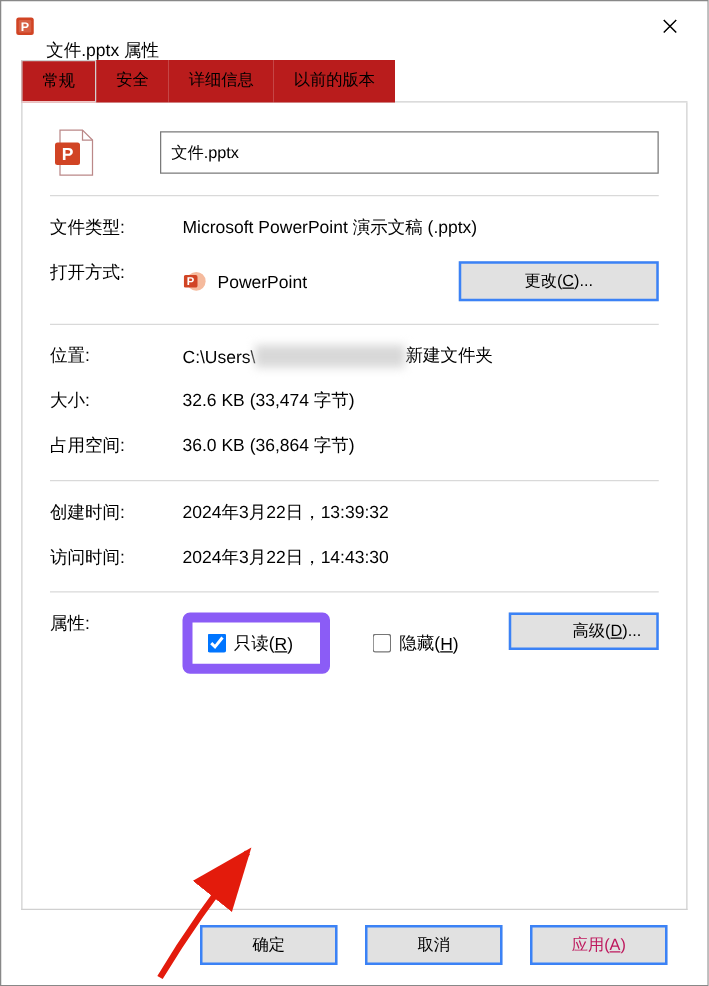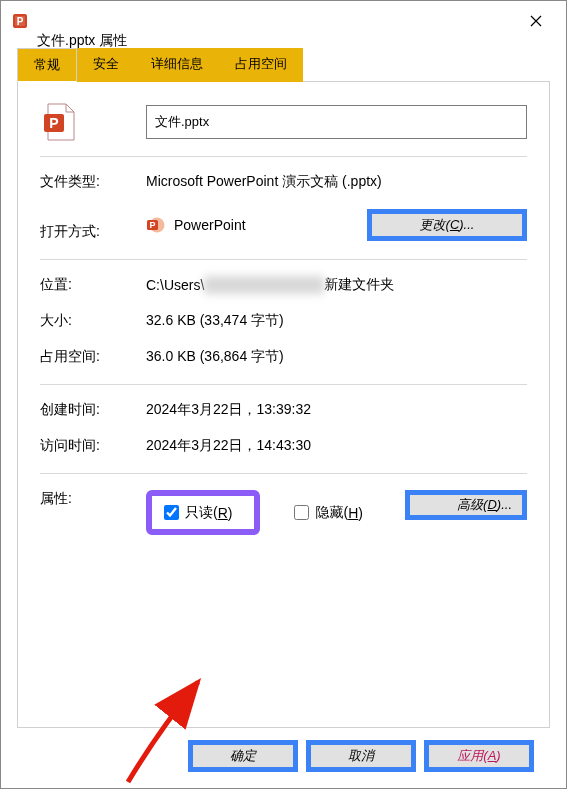--- a/index.html
+++ b/index.html
@@ -47,21 +47,21 @@
   }
   .tabs {
     display: flex;
     border-bottom: 1px solid #d0d0d0;
   }
   .tab {
     padding: 7px 16px 7px 16px;
     font-size: 13px;
     position: relative;
     top: 1px;
-    background: #eab308;
+    background: #b91c1c;
   }
   .tab.active {
     border: 1px solid #d0d0d0;
     border-bottom: 1px solid #fff;
   }
   .tab-body {
     border: 1px solid #d0d0d0;
     border-top: none;
     padding: 20px 22px 10px 22px;
     flex: 1;
@@ -71,82 +71,81 @@
     display: flex;
     align-items: center;
     margin-bottom: 14px;
   }
   .file-icon-large {
     width: 42px;
     display: flex; justify-content: center;
   }
   .filename-input {
     flex: 1;
-    margin-left: 64px;
+    margin-left: 46px;
     border: 1px solid #7a7a7a;
     height: 30px;
     padding: 16px 8px;
     font-size: 13px;
     font-family: inherit;
   }
   .hr { height: 1px; background: #d9d9d9; margin: 12px 0 16px 0; }
   .prop-row {
     display: flex;
-    align-items: flex-end;
+    align-items: flex-start;
     margin-bottom: 18px;
     font-size: 14px;
   }
   .prop-label { width: 106px; }
   .prop-value { flex: 1; display: flex; align-items: center; }
   .app-icon {
     width: 20px; height: 20px; margin-right: 8px;
     display: inline-flex; align-items: center; justify-content: center;
   }
   .btn {
     background: #e1e1e1;
-    border: 5px solid #3b82f6;
+    border: 2px solid #3b82f6;
     height: 30px;
     min-width: 110px;
     font-size: 13px;
     font-family: inherit;
     padding: 0 10px;
     cursor: pointer;
-    font-style: italic;
   }
   .btn-change { min-width: 160px; height: 32px; }
   .btn-adv { min-width: 120px; height: 30px; padding-left: 47px; }
   .attr-row {
     display: flex;
     font-size: 14px;
   }
   .checkbox-wrap {
     display: flex; align-items: center; margin-right: 36px;
     font-size: 14px;
   }
   .checkbox-wrap input { width: 15px; height: 15px; margin-right: 6px; }
   .highlight-box {
-    border: 6px solid #8b5cf6;
+    border: 8px solid #8b5cf6;
     border-radius: 6px;
     padding: 6px 22px 6px 8px;
     display: inline-flex;
     align-items: center;
     position: relative;
   }
   .arrow-overlay {
     position: absolute;
     pointer-events: none;
     left: 80px;
     top: 590px;
     width: 150px;
     height: 120px;
   }
   .footer {
     display: flex;
     justify-content: flex-end;
-    gap: 8px;
+    gap: 22px;
     padding: 12px 16px 16px 0;
   }
   .footer .btn { min-width: 110px; height: 32px; }
   .footer .btn.disabled { color: #be185d; }
   .blur {
     filter: blur(4px);
     display: inline-block;
     background: #d8d8d8;
     color: transparent;
     width: 120px;
@@ -173,21 +172,21 @@
           <path d="M1 1 L11 11 M11 1 L1 11" stroke="#000" stroke-width="1.2"></path>
         </svg>
     </div>
   </div>
 
   <div class="content">
     <div class="tabs">
       <div class="tab active">常规</div>
       <div class="tab">安全</div>
       <div class="tab">详细信息</div>
-      <div class="tab">占用空间</div>
+      <div class="tab">以前的版本</div>
     </div>
 
     <div class="tab-body">
 
       <div class="row">
         <span class="file-icon-large">
           <svg width="34" height="40" viewBox="0 0 34 40">
             <path d="M4 2 h18 l8 8 v28 h-26 z" fill="#fff" stroke="#b88" stroke-width="1"></path>
             <path d="M22 2 v8 h8" fill="none" stroke="#b88" stroke-width="1"></path>
             <rect x="0" y="12" width="20" height="18" rx="2" fill="#d14424"></rect>

